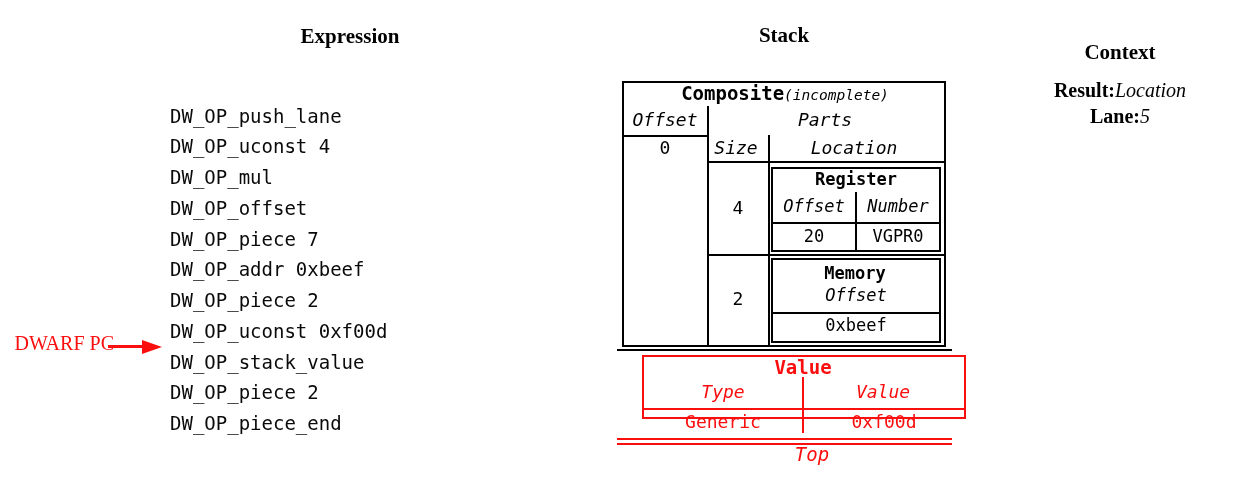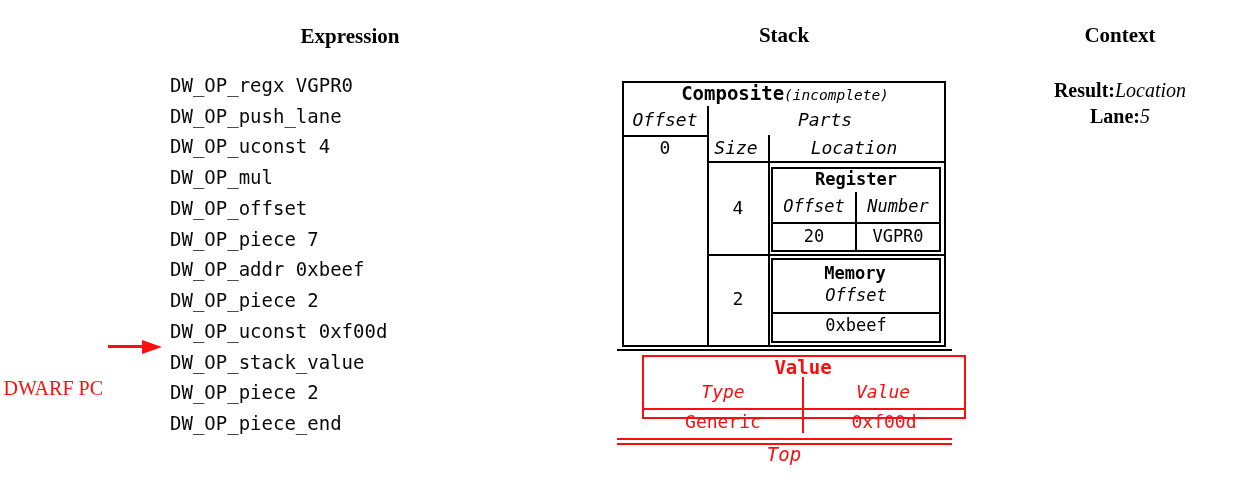--- a/index.html
+++ b/index.html
@@ -22,44 +22,43 @@
   .red-bg{background:#fb0e0e;}
   .red-t{color:#fb0e0e;}
   
   .mono17{font:17px "DejaVu Sans Mono",monospace;text-align:center;}
   .mono18{font:18px "DejaVu Sans Mono",monospace;}
   .bold17{font:bold 17px "DejaVu Sans Mono",monospace;}
   .bold19{font:bold 19px "DejaVu Sans Mono",monospace;}
   .ital14{font:italic 14.5px "DejaVu Sans Mono",monospace;}
   .ital17{font:italic 17px "DejaVu Sans Mono",monospace;}
   .ital18{font:italic 18px "DejaVu Sans Mono",monospace;}
-  .ital19{font:italic 19px "DejaVu Sans Mono",monospace;}
+  .ital19{font:italic 19px "DejaVu Sans Mono",monospace;margin-left:28px;}
   
   .serif-b20{font:bold 20px "Liberation Serif","DejaVu Serif",serif;color:#000;}
   .serif-i20{font:italic 20px "Liberation Serif","DejaVu Serif",serif;color:#000;}
   
-  .pc-label{position:absolute;left:1px;top:332px;width:102px;height:30px;line-height:30px;
-            text-align:right;font:20px "Liberation Serif","DejaVu Serif",serif;color:#fb0e0e;white-space:nowrap;margin-top:45px;}
+  .pc-label{position:absolute;left:12px;top:332px;width:102px;height:30px;line-height:30px;
+            text-align:right;font:20px "Liberation Serif","DejaVu Serif",serif;color:#fb0e0e;white-space:nowrap;}
   .pc-line{position:absolute;left:108px;top:345px;width:34px;height:3px;background:#fb0e0e;}
   .pc-head{position:absolute;left:142px;top:340px;width:0;height:0;
            border-left:20px solid #fb0e0e;border-top:7px solid transparent;border-bottom:7px solid transparent;}
   
   .dline-red{position:absolute;left:617px;top:438px;width:335px;height:3px;box-sizing:content-box;
              border-top:2px solid #fb0e0e;border-bottom:2px solid #fb0e0e;}
 </style>
 </head>
 <body>
 
 <div id="canvas">
 
   <div class="ct col-title" style="left:350px;top:36px">Expression</div>
   <div class="ct col-title" style="left:784px;top:35px">Stack</div>
-  <div class="ct col-title" style="left:1120px;top:35px">Context</div>
+  <div class="ct col-title" style="left:1120px;top:52px">Context</div>
 
-  <div class="op" style="top:70px">DW_OP_regx VGPR0</div>
   <div class="op" style="top:101px">DW_OP_push_lane</div>
   <div class="op" style="top:131px">DW_OP_uconst 4</div>
   <div class="op" style="top:162px">DW_OP_mul</div>
   <div class="op" style="top:193px">DW_OP_offset</div>
   <div class="op" style="top:224px">DW_OP_piece 7</div>
   <div class="op" style="top:254px">DW_OP_addr 0xbeef</div>
   <div class="op" style="top:285px">DW_OP_piece 2</div>
   <div class="op" style="top:316px">DW_OP_uconst 0xf00d</div>
   <div class="op" style="top:347px">DW_OP_stack_value</div>
   <div class="op" style="top:377px">DW_OP_piece 2</div>

